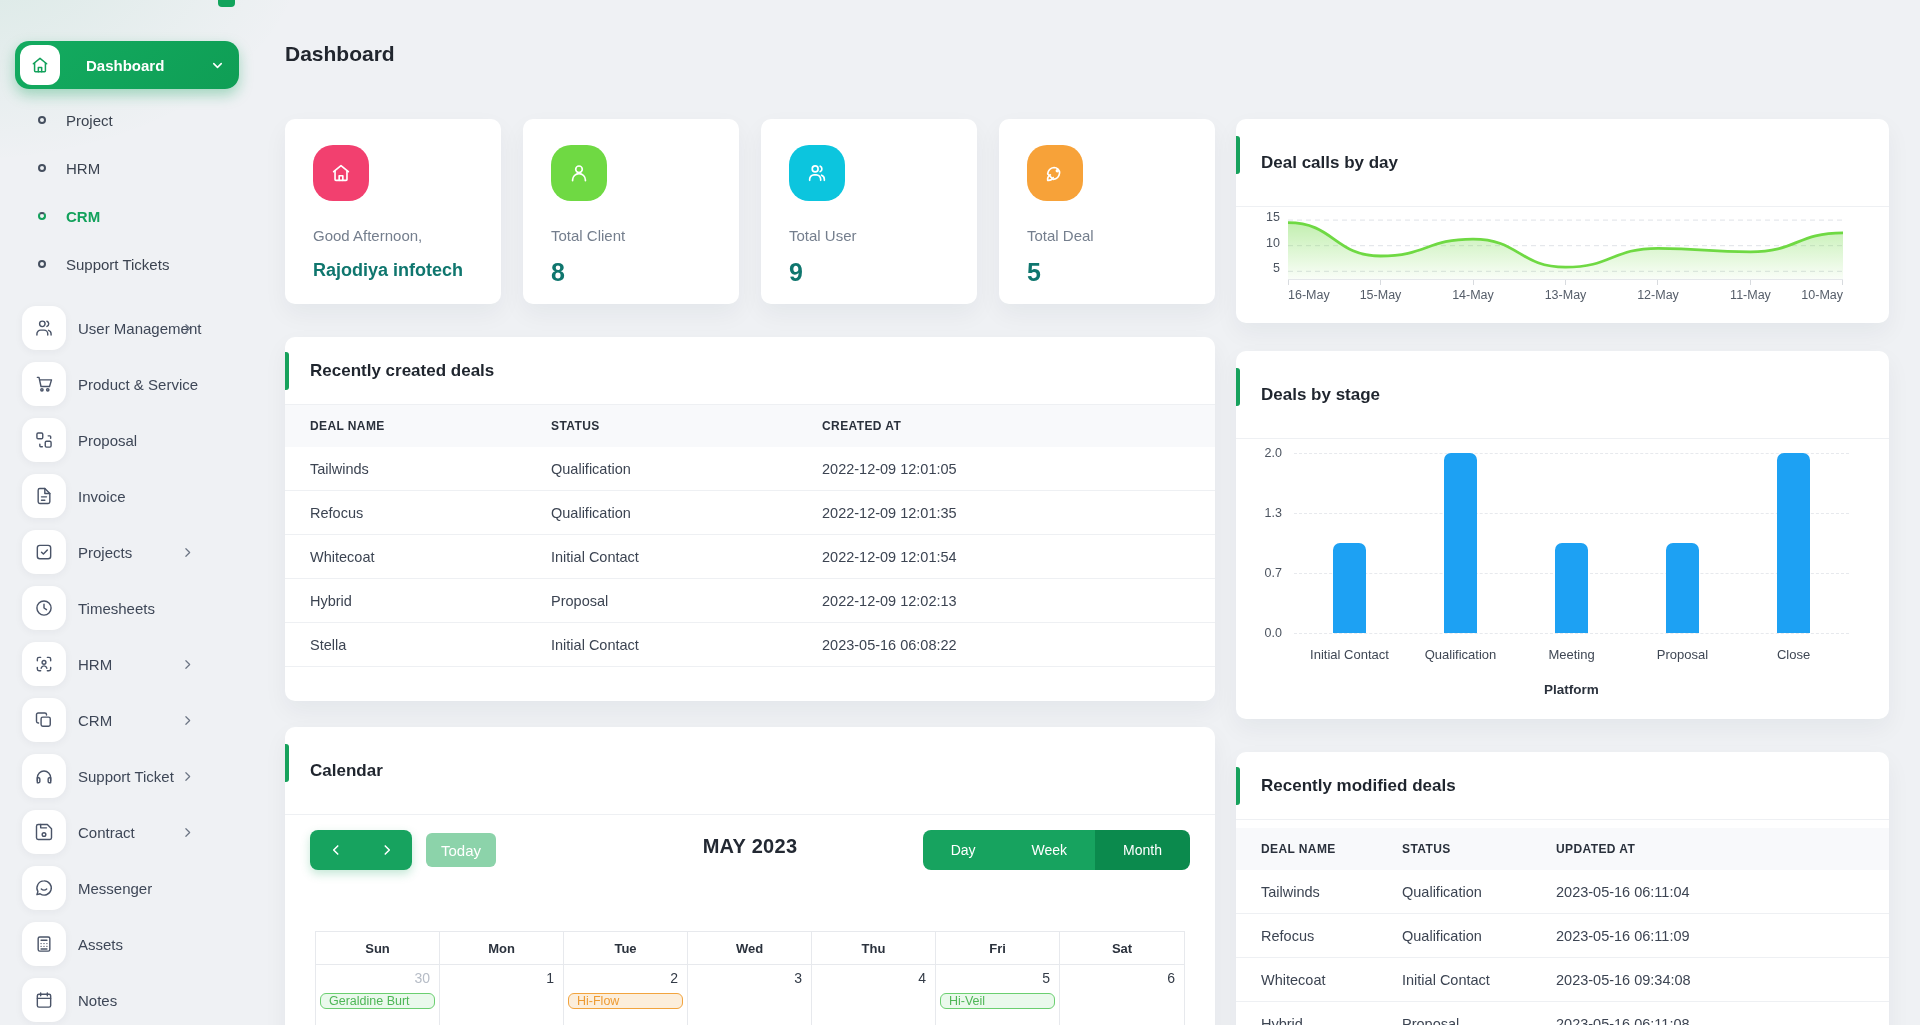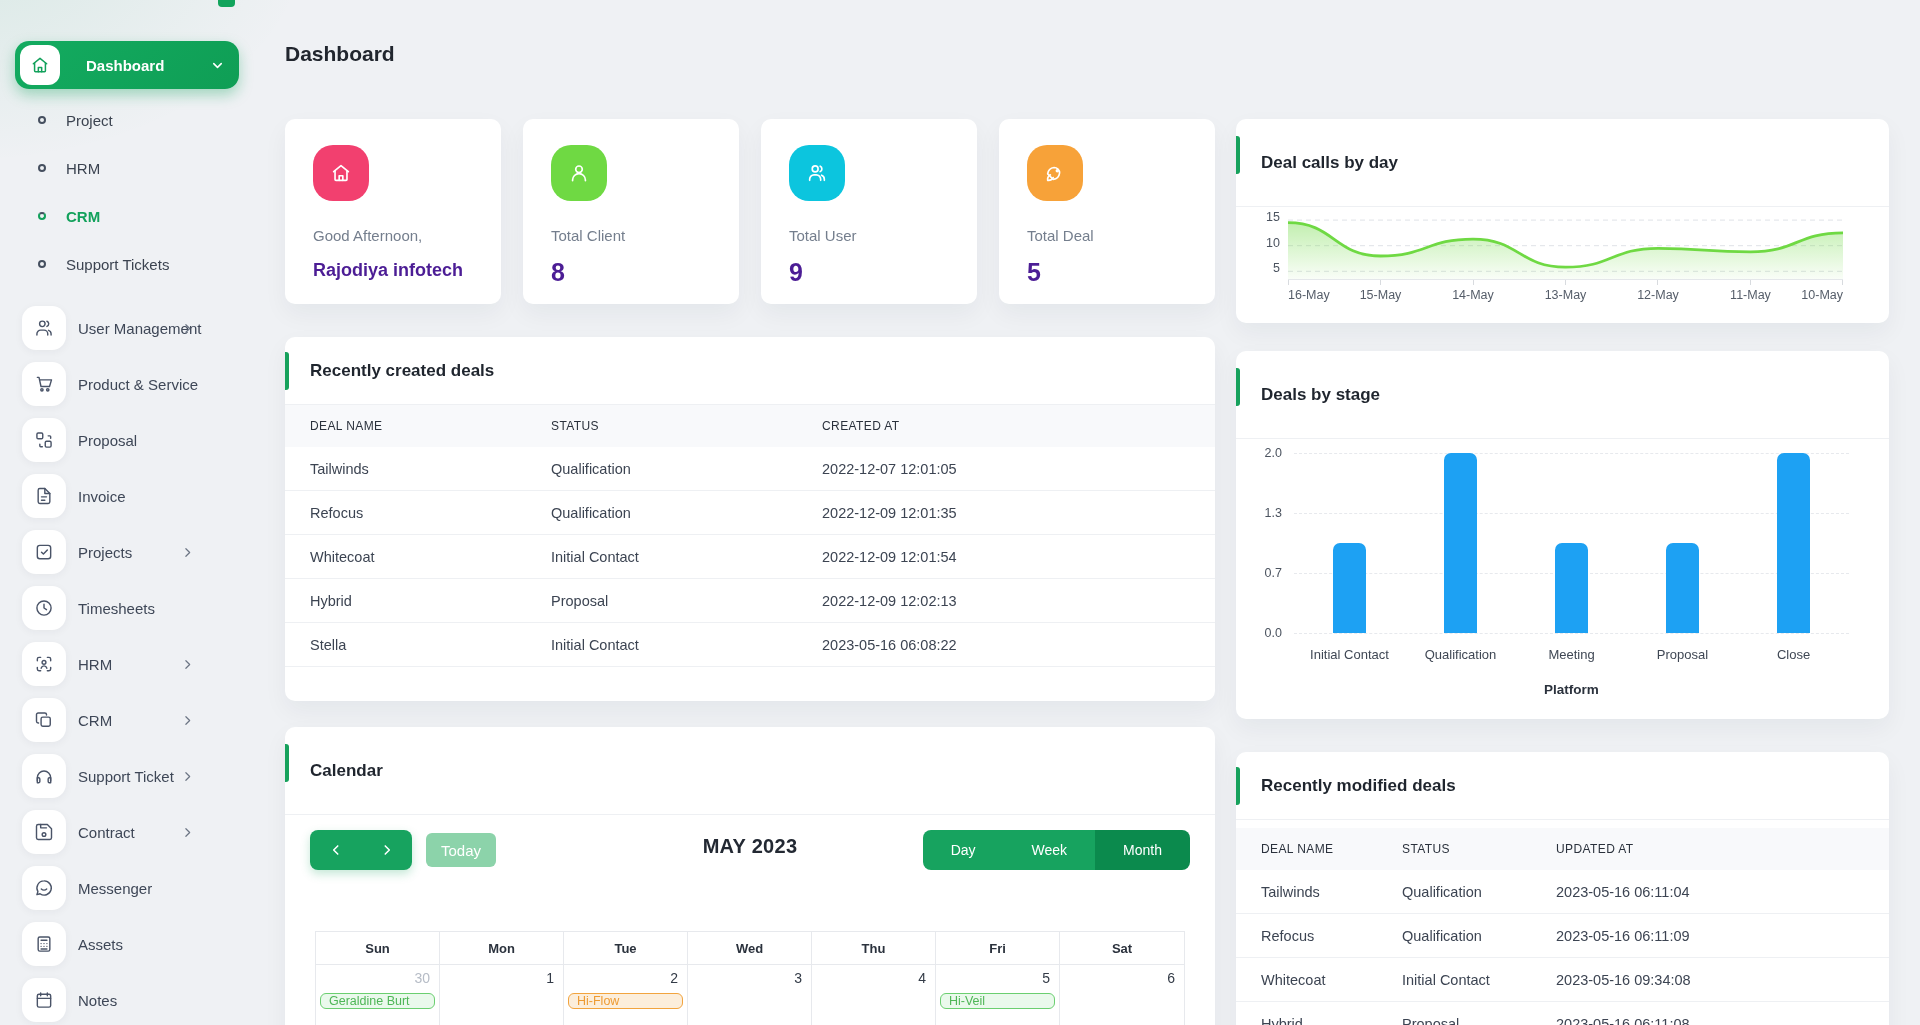--- a/index.html
+++ b/index.html
@@ -35,21 +35,21 @@
   .page-title { position:absolute; left:285px; top:42px; font-size:21px; font-weight:700; color:#21262e; }
   .card { position:absolute; background:#fff; border-radius:10px; box-shadow:0 10px 24px rgba(25,39,61,.05); }
   .card-head { position:relative; height:88px; border-bottom:1px solid #eef0f3; display:flex; align-items:center; padding:0 25px; }
   .accent { position:absolute; left:0; top:17px; width:4px; height:38px; background:#16a15c; border-radius:0 3px 3px 0; }
   .card-title { font-size:17px; font-weight:700; color:#1f252e; }
 
   
   .stat-card { top:119px; width:216px; height:185px; padding:26px 28px; }
   .stat-pill { width:56px; height:56px; border-radius:20px; display:flex; align-items:center; justify-content:center; }
   .stat-label { margin-top:26px; font-size:15px; color:#747e8d; }
-  .stat-value { margin-top:14px; font-size:25px; font-weight:700; color:#4c1d95; }
+  .stat-value { margin-top:14px; font-size:25px; font-weight:700; color:#0f766e; }
   .stat-value.greeting { font-size:18px; margin-top:16px; }
 
   
   #deal-calls-card { left:1236px; top:119px; width:653px; height:204px; }
   .lc-wrap { position:absolute; left:52px; right:46px; top:96px; height:64px; }
   .lc-wrap svg { width:100%; height:100%; display:block; }
   .lc-ylabels span { position:absolute; left:14px; width:30px; text-align:right; font-size:12.5px; color:#4b535f; }
   .lc-axis { position:absolute; left:52px; right:46px; top:160px; border-top:1px solid #e4e7ea; height:5px; display:flex; justify-content:space-between; }
   .lc-axis i { width:1px; height:5px; background:#d8dbdf; }
   .lc-xlabels { position:absolute; left:52px; right:46px; top:169px; height:16px; font-size:12.5px; color:#555d69; }
@@ -58,21 +58,21 @@
   .lc-xlabels span:nth-child(2){ left:16.667%; }
   .lc-xlabels span:nth-child(3){ left:33.333%; }
   .lc-xlabels span:nth-child(4){ left:50%; }
   .lc-xlabels span:nth-child(5){ left:66.667%; }
   .lc-xlabels span:nth-child(6){ left:83.333%; }
   .lc-xlabels span:nth-child(7){ left:auto; right:0; transform:none; }
 
   
   #created-deals-card { left:285px; top:337px; width:930px; height:364px; }
   #modified-deals-card { left:1236px; top:752px; width:653px; height:420px; }
-  .tbl-head { display:grid; height:42px; background:#f8f9fb; align-items:center; font-size:12px; font-weight:400; letter-spacing:.4px; color:#2a313c; padding-left:25px; }
+  .tbl-head { display:grid; height:42px; background:#f8f9fb; align-items:center; font-size:12px; font-weight:700; letter-spacing:.4px; color:#2a313c; padding-left:25px; }
   .tbl-row { display:grid; height:44px; align-items:center; border-bottom:1px solid #eef0f3; font-size:14.5px; color:#3c4452; padding-left:25px; }
   .cols-created { grid-template-columns:241px 271px 1fr; }
   .cols-modified { grid-template-columns:141px 154px 1fr; }
 
   
   #deals-stage-card { left:1236px; top:351px; width:653px; height:368px; }
   .dbs-plot { position:absolute; left:58px; right:40px; top:102px; height:180px; display:flex; }
   .hgrid { position:absolute; left:0; right:0; border-top:1px dashed #e7e9ed; }
   .dbs-slot { flex:1; display:flex; align-items:flex-end; justify-content:center; height:100%; position:relative; z-index:1; }
   .dbs-bar { width:33px; border-radius:7px 7px 0 0; }
@@ -405,21 +405,21 @@
     <span class="card-title">Recently created deals</span>
   </div>
   <div class="tbl-head cols-created">
     <span>DEAL NAME</span>
     <span>STATUS</span>
     <span>CREATED AT</span>
   </div>
   <div class="tbl-row cols-created">
     <span>Tailwinds</span>
     <span>Qualification</span>
-    <span>2022-12-07 12:01:05</span>
+    <span>2022-12-09 12:01:05</span>
   </div>
   <div class="tbl-row cols-created">
     <span>Refocus</span>
     <span>Qualification</span>
     <span>2022-12-09 12:01:35</span>
   </div>
   <div class="tbl-row cols-created">
     <span>Whitecoat</span>
     <span>Initial Contact</span>
     <span>2022-12-09 12:01:54</span>

